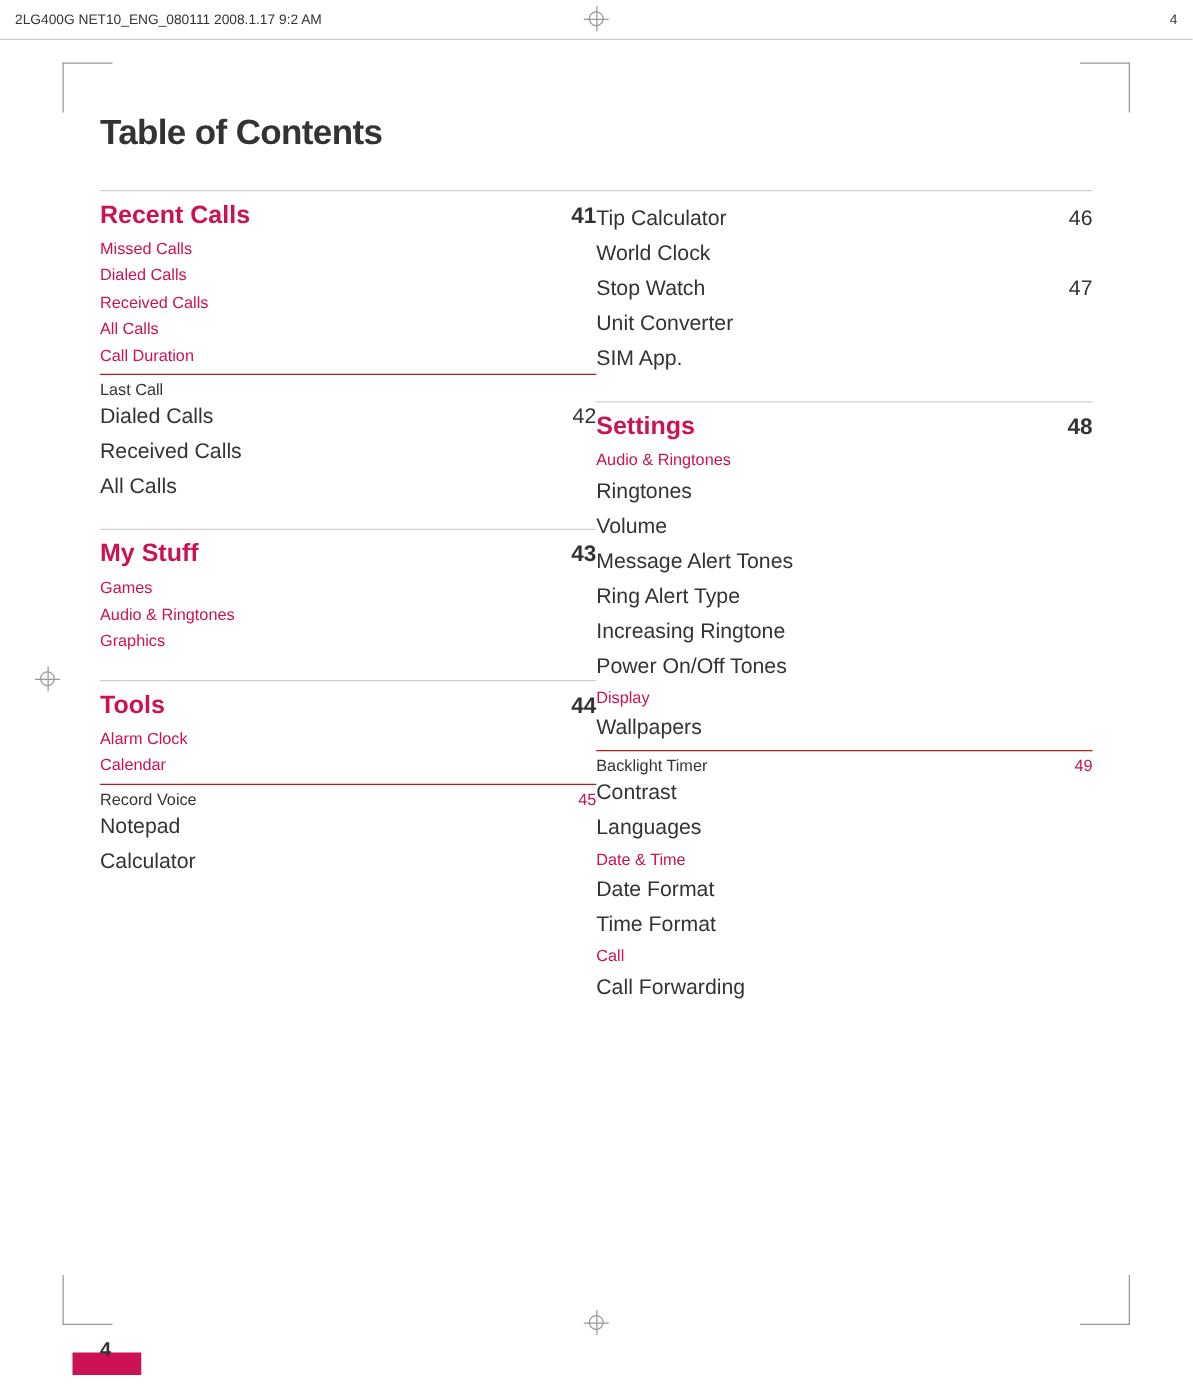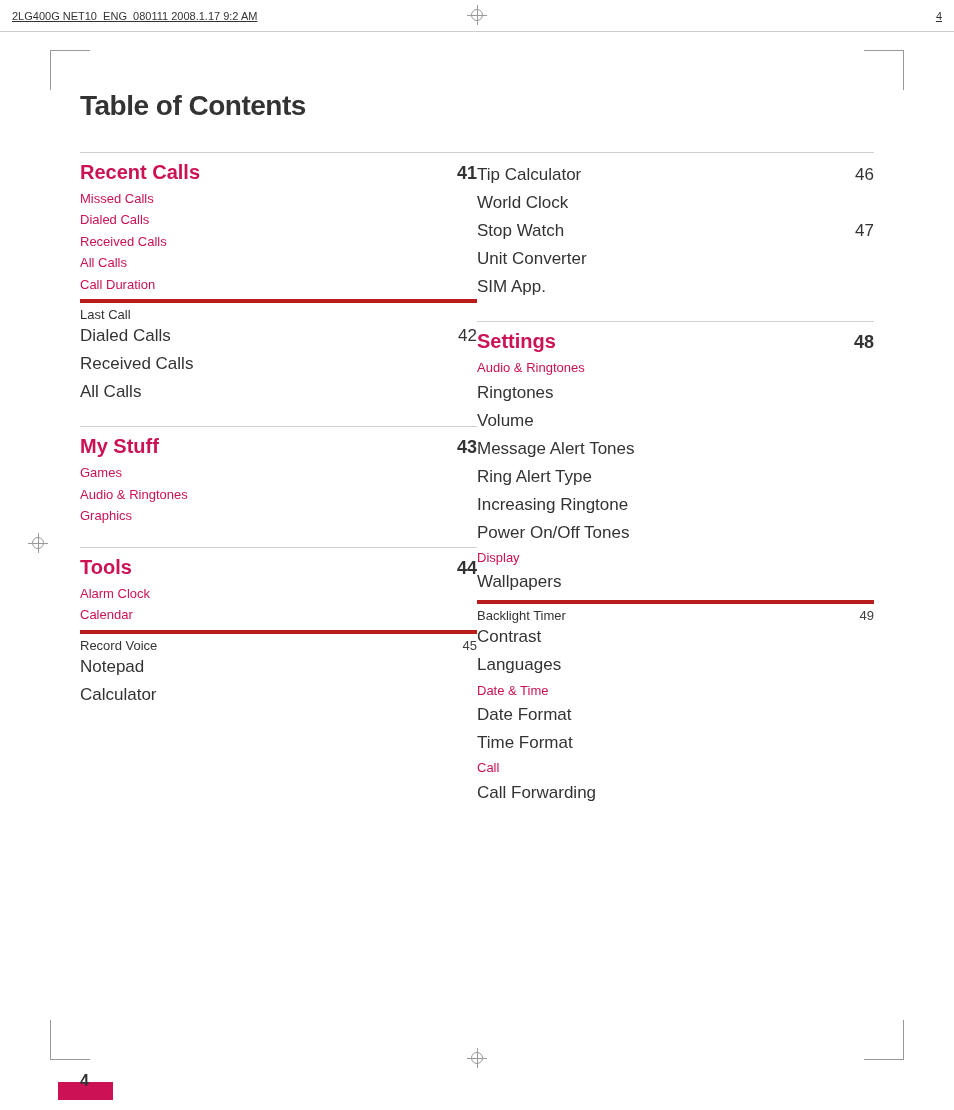--- a/index.html
+++ b/index.html
@@ -19,21 +19,20 @@
       top: 0;
       left: 0;
       right: 0;
       height: 32px;
       border-bottom: 1px solid #ccc;
       display: flex;
       align-items: center;
       padding: 0 12px;
       font-size: 11px;
       color: #333;
-      text-decoration: underline;
     }
 
     
     .page-border-top-left {
       position: absolute;
       top: 50px;
       left: 50px;
       width: 40px;
       height: 1px;
       background: #999;
@@ -200,33 +199,33 @@
     }
 
     .subsection {
       margin-top: 4px;
     }
 
     .subsection-header {
       display: flex;
       justify-content: space-between;
       align-items: baseline;
-      border-top: 4px solid #b91c1c;
+      border-top: 1px solid #b91c1c;
       padding-top: 4px;
       margin-top: 4px;
     }
 
     .subsection-title-black {
       font-size: 13px;
       color: #333;
     }
 
     .subsection-page {
       font-size: 13px;
-      color: #404040;
+      color: #be185d;
     }
 
     
     .page-number {
       position: absolute;
       bottom: 20px;
       left: 80px;
       font-size: 16px;
       color: #333;
       font-weight: bold;

